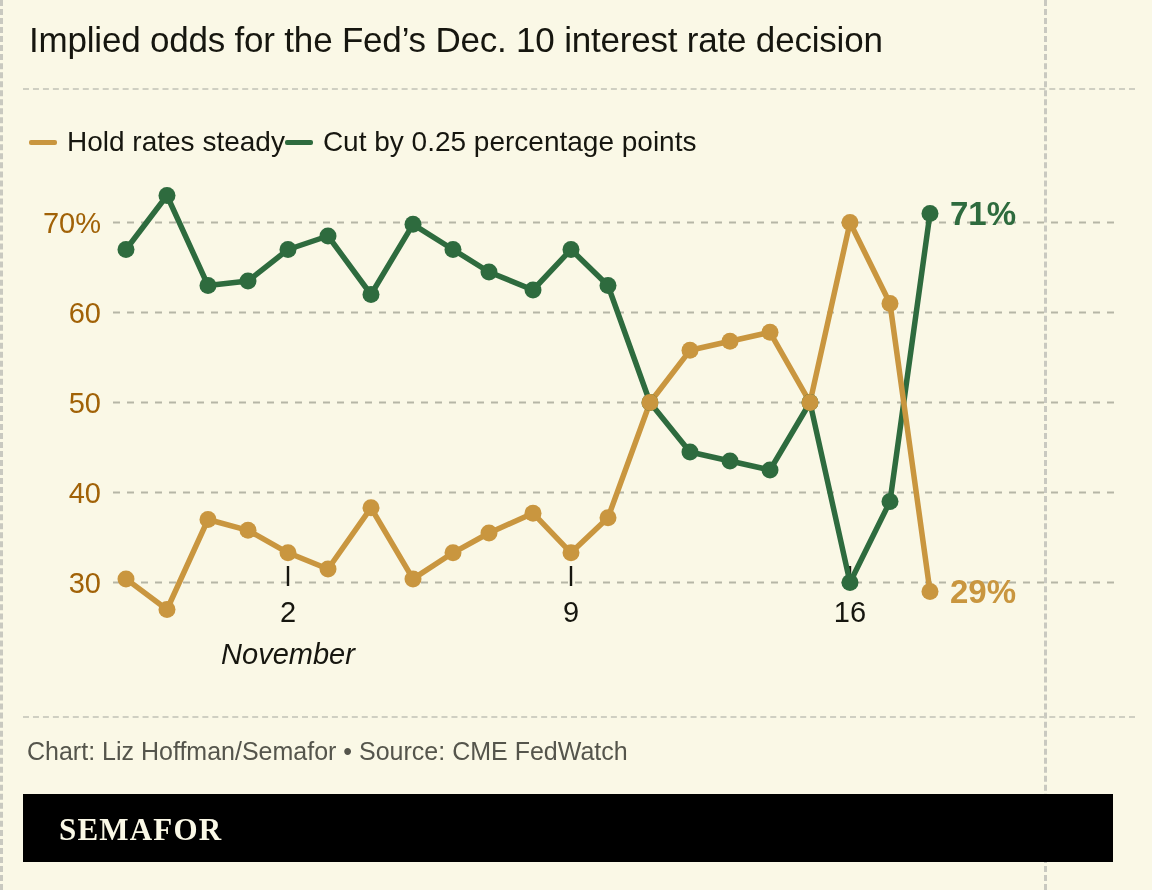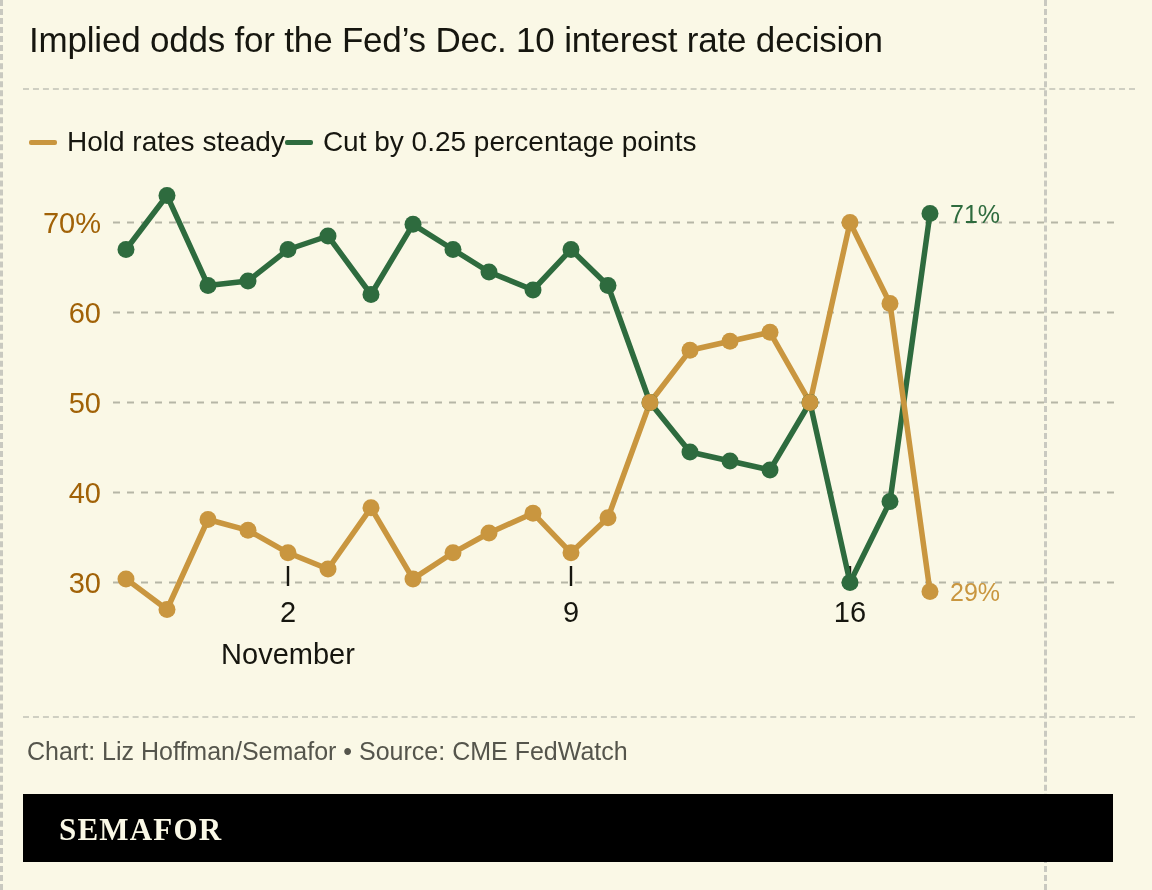--- a/index.html
+++ b/index.html
@@ -69,22 +69,22 @@
   }
   #xaxis-name {
     position: absolute;
     font-size: 29px;
     color: #16160f;
     transform: translateX(-50%);
     white-space: nowrap;
   }
   .endlabel {
     position: absolute;
-    font-size: 25px;
-    font-weight: 400;
+    font-size: 33px;
+    font-weight: 700;
     transform: translateY(-50%);
     white-space: nowrap;
   }
   #footer-rule {
     position: absolute;
     left: 20px; top: 716px;
     width: 1112px; height: 0;
     border-top: 2px dashed #cfcfc2;
   }
   #credit {
@@ -199,20 +199,20 @@
       <div class="ylabel" style="left: 0px; width: 98px; top: 312.5px;">60</div>
       <div class="ylabel" style="left: 0px; width: 98px; top: 222.5px;">70%</div>
       <div class="xlabel" style="left: 285px; top: 596px;">2</div>
       <div class="xlabel" style="left: 568px; top: 596px;">9</div>
       <div class="xlabel" style="left: 847px; top: 596px;">16</div>
     </div>
 
   <div class="endlabel" id="endlabel-cut" style="left: 947px; top: 213.5px; color: rgb(46, 107, 62);">71%</div>
   <div class="endlabel" id="endlabel-hold" style="left: 947px; top: 591.5px; color: rgb(201, 150, 63);">29%</div>
 
-  <div id="xaxis-name" style="left: 285px; top: 638px;">November</div>
+  <div id="xaxis-name" style="left: 285px; top: 638px; font-style: italic;">November</div>
 
   <div id="footer-rule"></div>
   <div id="credit">Chart: Liz Hoffman/Semafor • Source: CME FedWatch</div>
   <div id="logobar"></div>
   <div id="logotext">SEMAFOR</div>
 
 </div>
 
 </body></html>

